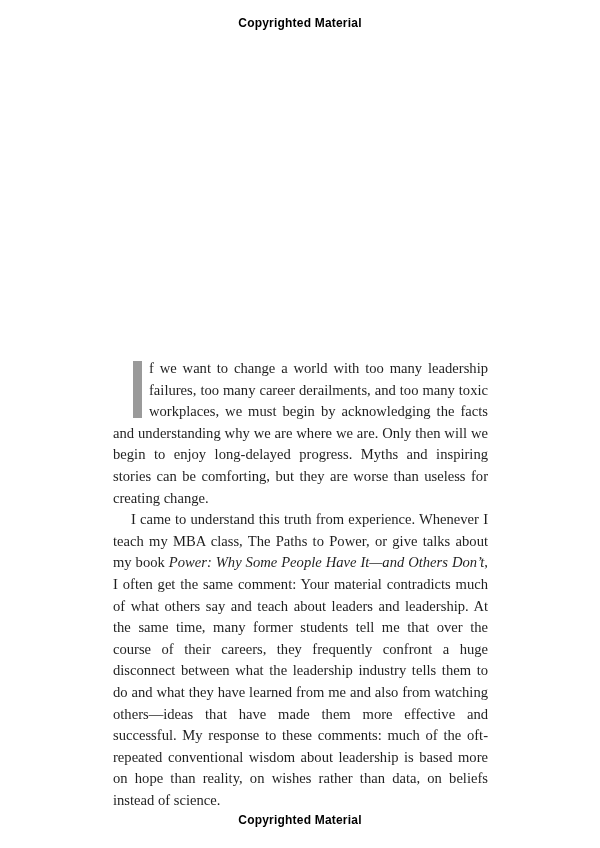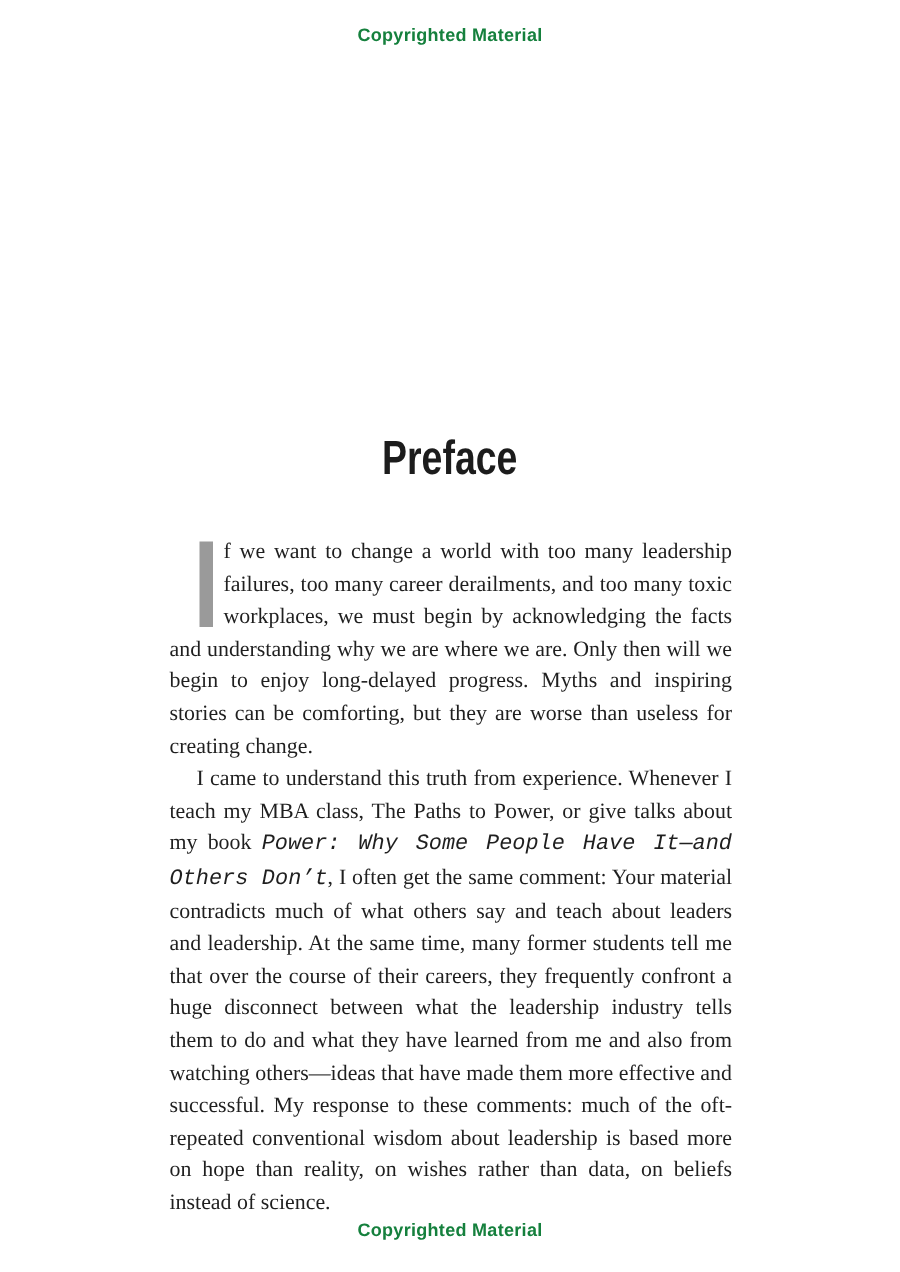--- a/index.html
+++ b/index.html
@@ -13,21 +13,21 @@
     overflow: hidden;
   }
   .copyright {
     position: absolute;
     width: 100%;
     text-align: center;
     font-family: "Liberation Sans", sans-serif;
     font-size: 12px;
     font-weight: 700;
     letter-spacing: 0.2px;
-    color: #15803d;
+    color: #000000;
   }
   .copyright-top { top: 16px; }
   .copyright-bottom { top: 813px; }
   .chapter-title {
     position: absolute;
     top: 288px;
     width: 100%;
     text-align: center;
   }
   .chapter-title span {
@@ -56,32 +56,29 @@
   .dropcap {
     float: left;
     width: 9px;
     height: 57px;
     margin: 3px 7px 0 20px;
     background: #9a9a9a;
     color: transparent;
     overflow: hidden;
     font-size: 10px;
   }
-  .italic { font-style: italic; font-family: Liberation Mono, monospace; }
+  .italic { font-style: italic; }
 </style>
 </head>
 <body>
 
 <div class="page">
 
   <div class="copyright copyright-top">Copyrighted Material</div>
 
-  <div class="chapter-title">
-    <span>Preface</span>
-  </div>
 
   <div class="body-text">
     <p>
       <span class="dropcap">I</span><span>f we want to change a world with too many leadership failures, too many career derailments, and too many toxic workplaces, we must begin by acknowledging the facts and understanding why we are where we are. Only then will we begin to enjoy long-delayed progress. Myths and inspiring stories can be comforting, but they are worse than useless for creating change.</span>
     </p>
     <p class="para-indent">
       <span>I came to understand this truth from experience. Whenever I teach my MBA class, The Paths to Power, or give talks about my book </span><span class="italic">Power: Why Some People Have It—and Others Don’t</span><span>, I often get the same comment: Your material contradicts much of what others say and teach about leaders and leadership. At the same time, many former students tell me that over the course of their careers, they frequently confront a huge disconnect between what the leadership industry tells them to do and what they have learned from me and also from watching others—ideas that have made them more effective and successful. My response to these comments: much of the oft-repeated conventional wisdom about leadership is based more on hope than reality, on wishes rather than data, on beliefs instead of science.</span>
     </p>
   </div>
 

